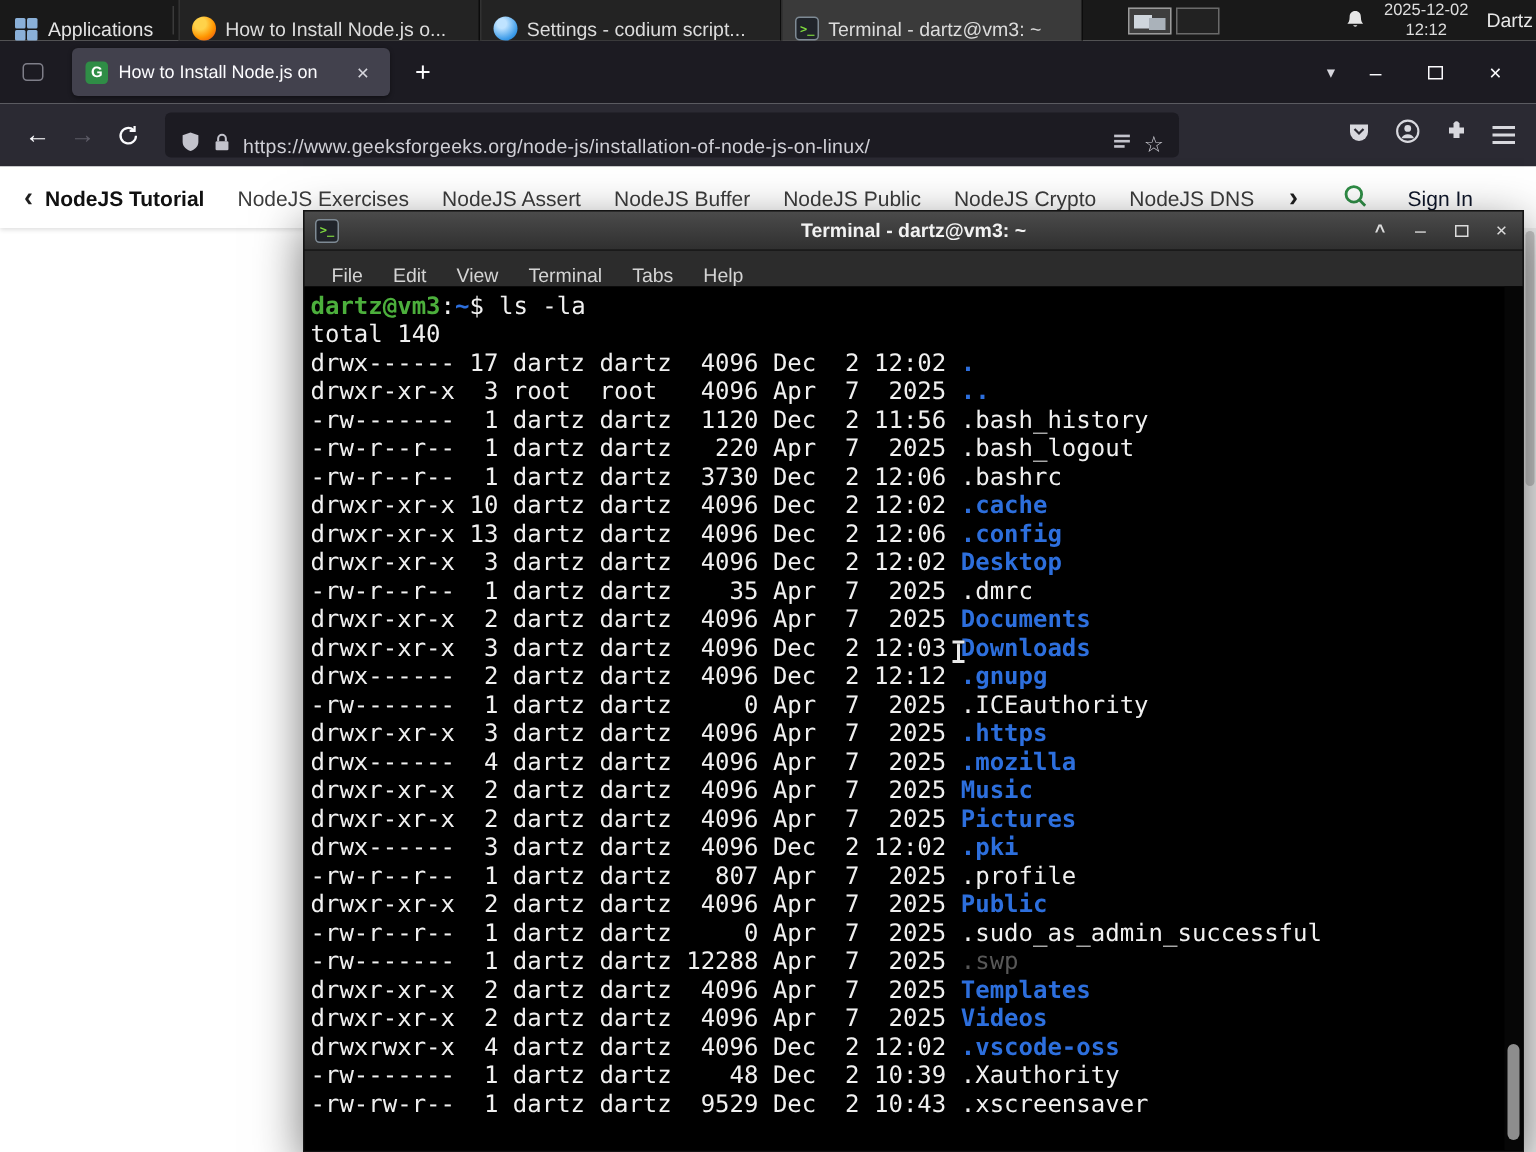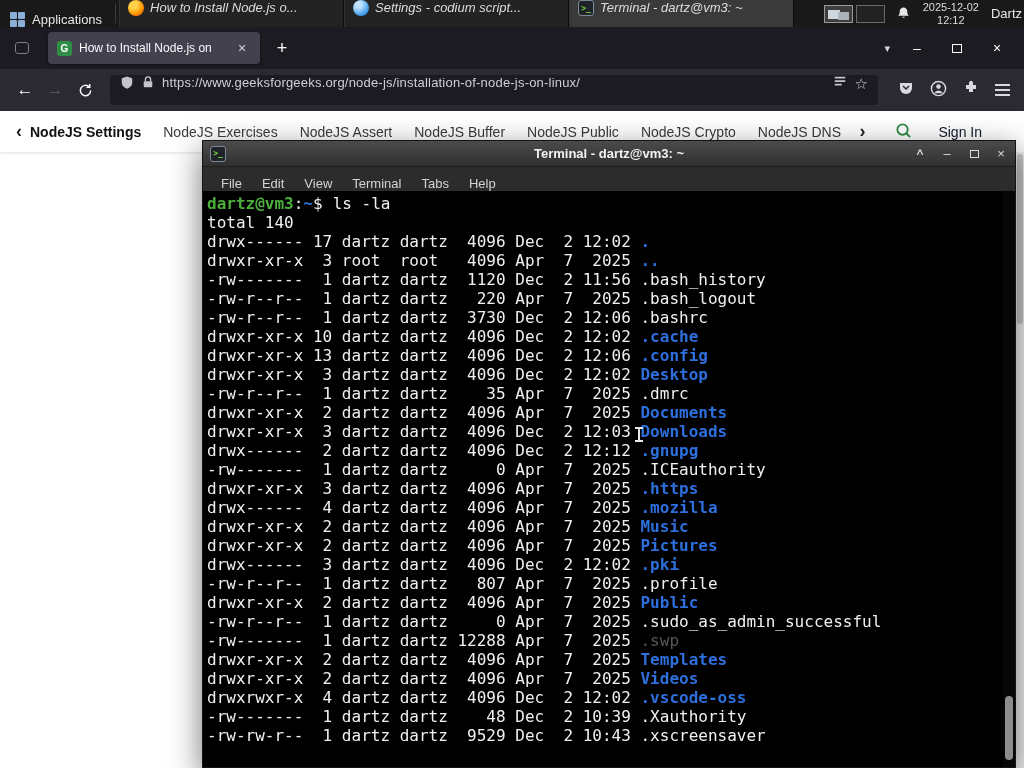--- a/index.html
+++ b/index.html
@@ -6,22 +6,22 @@
   html,body { width:1024px; height:768px; overflow:hidden; }
   body { position:relative; background:#fff; font-family:"Liberation Sans",sans-serif; }
 
   
   .panel { position:absolute; top:0; left:0; right:0; height:27px; background:#191919;
            display:flex; align-items:stretch; color:#e4e4e4; font-size:13px; z-index:50; }
   .apps { display:flex; align-items:flex-end; gap:7px; padding:0 10px; cursor:default; }
   .apps-icon { width:15px; height:15px; display:grid; grid-template-columns:7px 7px; gap:1px; }
   .apps-icon i { background:#8ab0d8; border-radius:1px; }
   .psep { width:1px; background:#3a3a3a; margin:4px 3px; }
-  .task-btn { width:225px; display:flex; align-items:flex-start; gap:6px; padding:0 8px;
-              background:#232323; border-left:1px solid #323232; border-right:1px solid #0c0c0c;font-style:italic; }
+  .task-btn { width:201px; display:flex; align-items:flex-end; gap:6px; padding:0 8px;
+              background:#232323; border-left:1px solid #323232; border-right:1px solid #0c0c0c; }
   .task-btn.active { background:#3a3a3a; }
   .task-btn .t-label { white-space:nowrap; overflow:hidden; text-overflow:clip; color:#dcdcdc; }
   .ic { width:16px; height:16px; flex:0 0 16px; border-radius:50%; }
   .ic.ff { background:radial-gradient(circle at 35% 30%, #ffd24a 0 25%, #ff9500 60%, #e3401f 100%); }
   .ic.cod { background:radial-gradient(circle at 35% 30%, #bfe3ff 0 20%, #3a9ae8 70%, #1b6fc0 100%); }
   .ic.term, .t-icon { background:#20242a; border:1px solid #7e8a94; border-radius:3px;
        color:#7fdc3f; font-family:"DejaVu Sans Mono",monospace; font-size:8px; font-weight:bold;
        display:flex; align-items:center; justify-content:center; }
   .spacer26 { width:26px; }
   .pager { display:flex; align-items:center; gap:3px; padding:0 4px; }
@@ -52,22 +52,22 @@
             font-size:18px; color:#fbfbfe; border-radius:4px; }
   .tab-right { margin-left:auto; display:flex; align-items:center; gap:14px; color:#fbfbfe; padding-right:4px; }
   .alltabs { font-size:11px; color:#d6d6dd; }
   .wbtn { width:26px; display:flex; align-items:center; justify-content:center; font-size:14px; color:#fbfbfe; }
   .maxbox { width:10px; height:9px; border:1.5px solid #fbfbfe; display:block; }
 
   .navbar { height:42px; background:#2b2a33; display:flex; align-items:center; padding:0 10px; }
   .nav-btn { width:30px; height:30px; display:flex; align-items:center; justify-content:center;
              font-size:17px; color:#fbfbfe; border-radius:4px; }
   .nav-btn.disabled { color:#5c5b66; }
-  .urlbar { margin-left:10px; width:768px; height:30px; background:#1c1b22; border-radius:4px;
-            display:flex; align-items:flex-start; gap:8px; padding:0 10px; font-size:13px; color:#cfcfd6; }
+  .urlbar { margin-left:10px; width:676px; height:30px; background:#1c1b22; border-radius:4px;
+            display:flex; align-items:flex-end; gap:8px; padding:0 10px; font-size:13px; color:#cfcfd6; }
   .url-text { flex:1; white-space:nowrap; overflow:hidden; letter-spacing:.2px; }
   .star { font-size:15px; color:#cfcfd6; }
   .nav-right { margin-left:auto; display:flex; align-items:center; gap:16px; padding-right:4px; }
   .hamb { width:15px; height:2px; background:#d8d8de; position:relative; display:block; }
   .hamb::before, .hamb::after { content:""; position:absolute; left:0; width:15px; height:2px; background:#d8d8de; }
   .hamb::before { top:-5px; } .hamb::after { top:5px; }
 
   .sitenav { height:41px; background:#fff; display:flex; align-items:center; padding:0 12px;
              color:#3c3c3c; font-size:14px; box-shadow:0 1px 3px rgba(0,0,0,.12); position:relative; }
   .sn-chev { font-size:18px; font-weight:bold; color:#1f1f1f; padding:0 4px; }
@@ -232,21 +232,21 @@
       </span>
       <span>
           <i class="hamb"></i>
         </span>
     </div>
   </div>
 
   <div class="sitenav">
     <span class="sn-chev">‹</span>
     <div class="sn-items">
-      <span class="sn-item bold">NodeJS Settings</span>
+      <span class="sn-item bold">NodeJS Tutorial</span>
       <span class="sn-item">NodeJS Exercises</span>
       <span class="sn-item">NodeJS Assert</span>
       <span class="sn-item">NodeJS Buffer</span>
       <span class="sn-item">NodeJS Public</span>
       <span class="sn-item">NodeJS Crypto</span>
       <span class="sn-item">NodeJS DNS</span>
 
     </div>
     <div class="sn-right">
       <span class="sn-chev">›</span>

